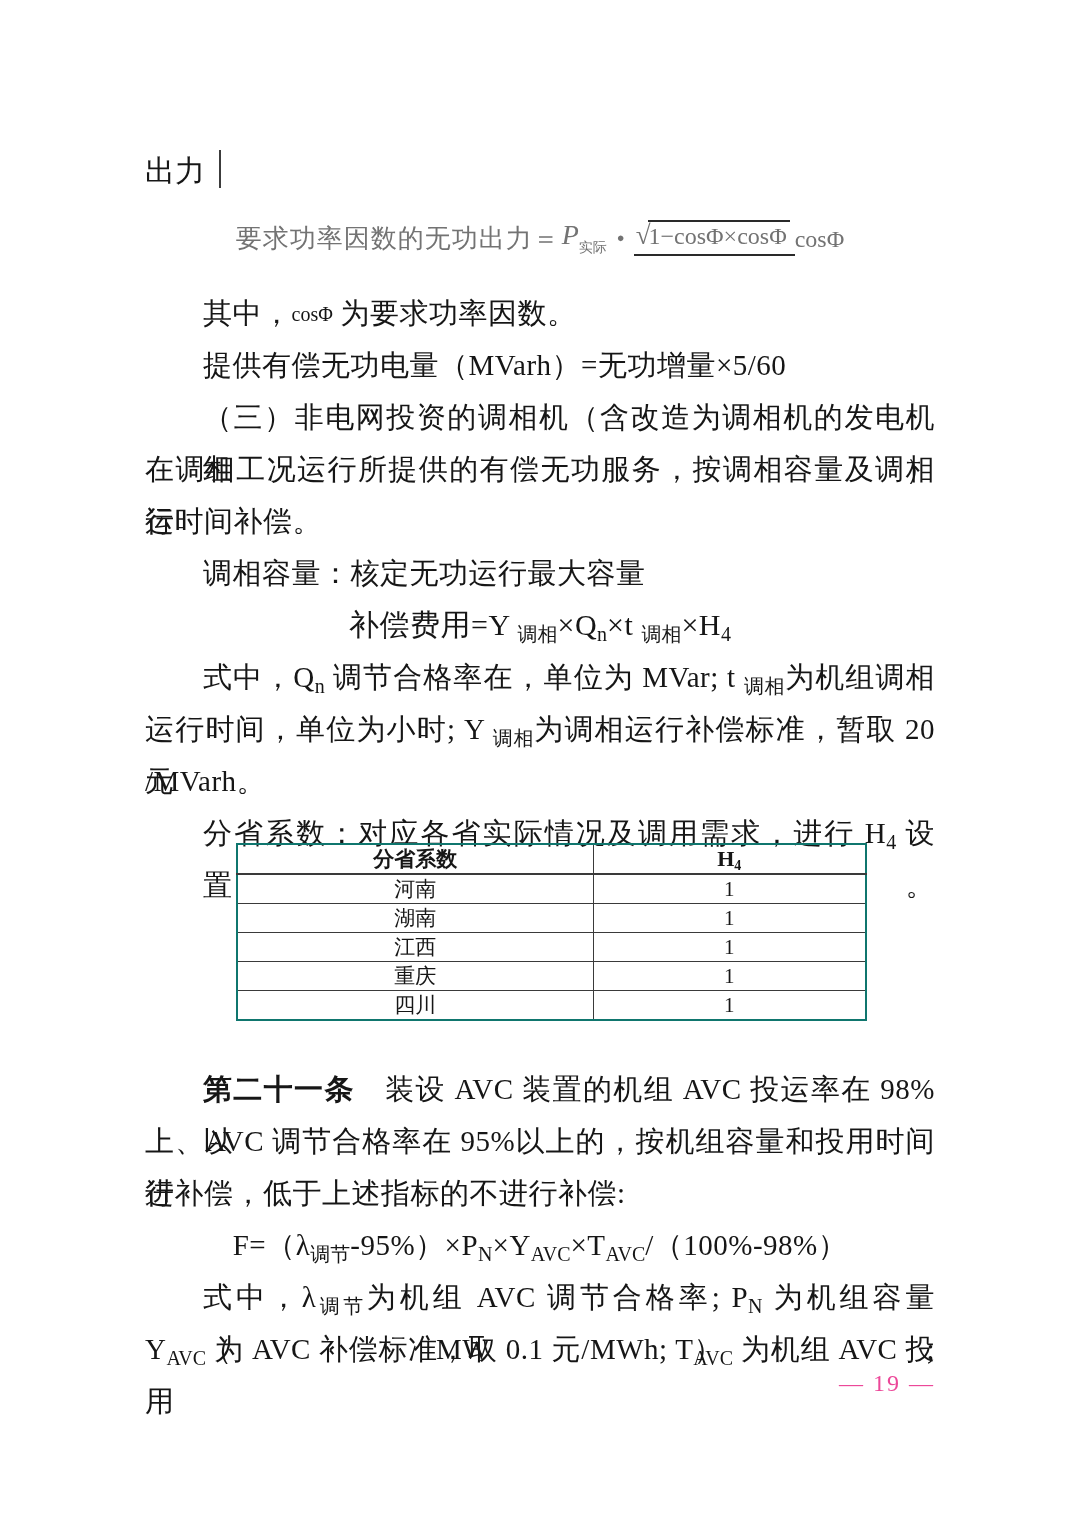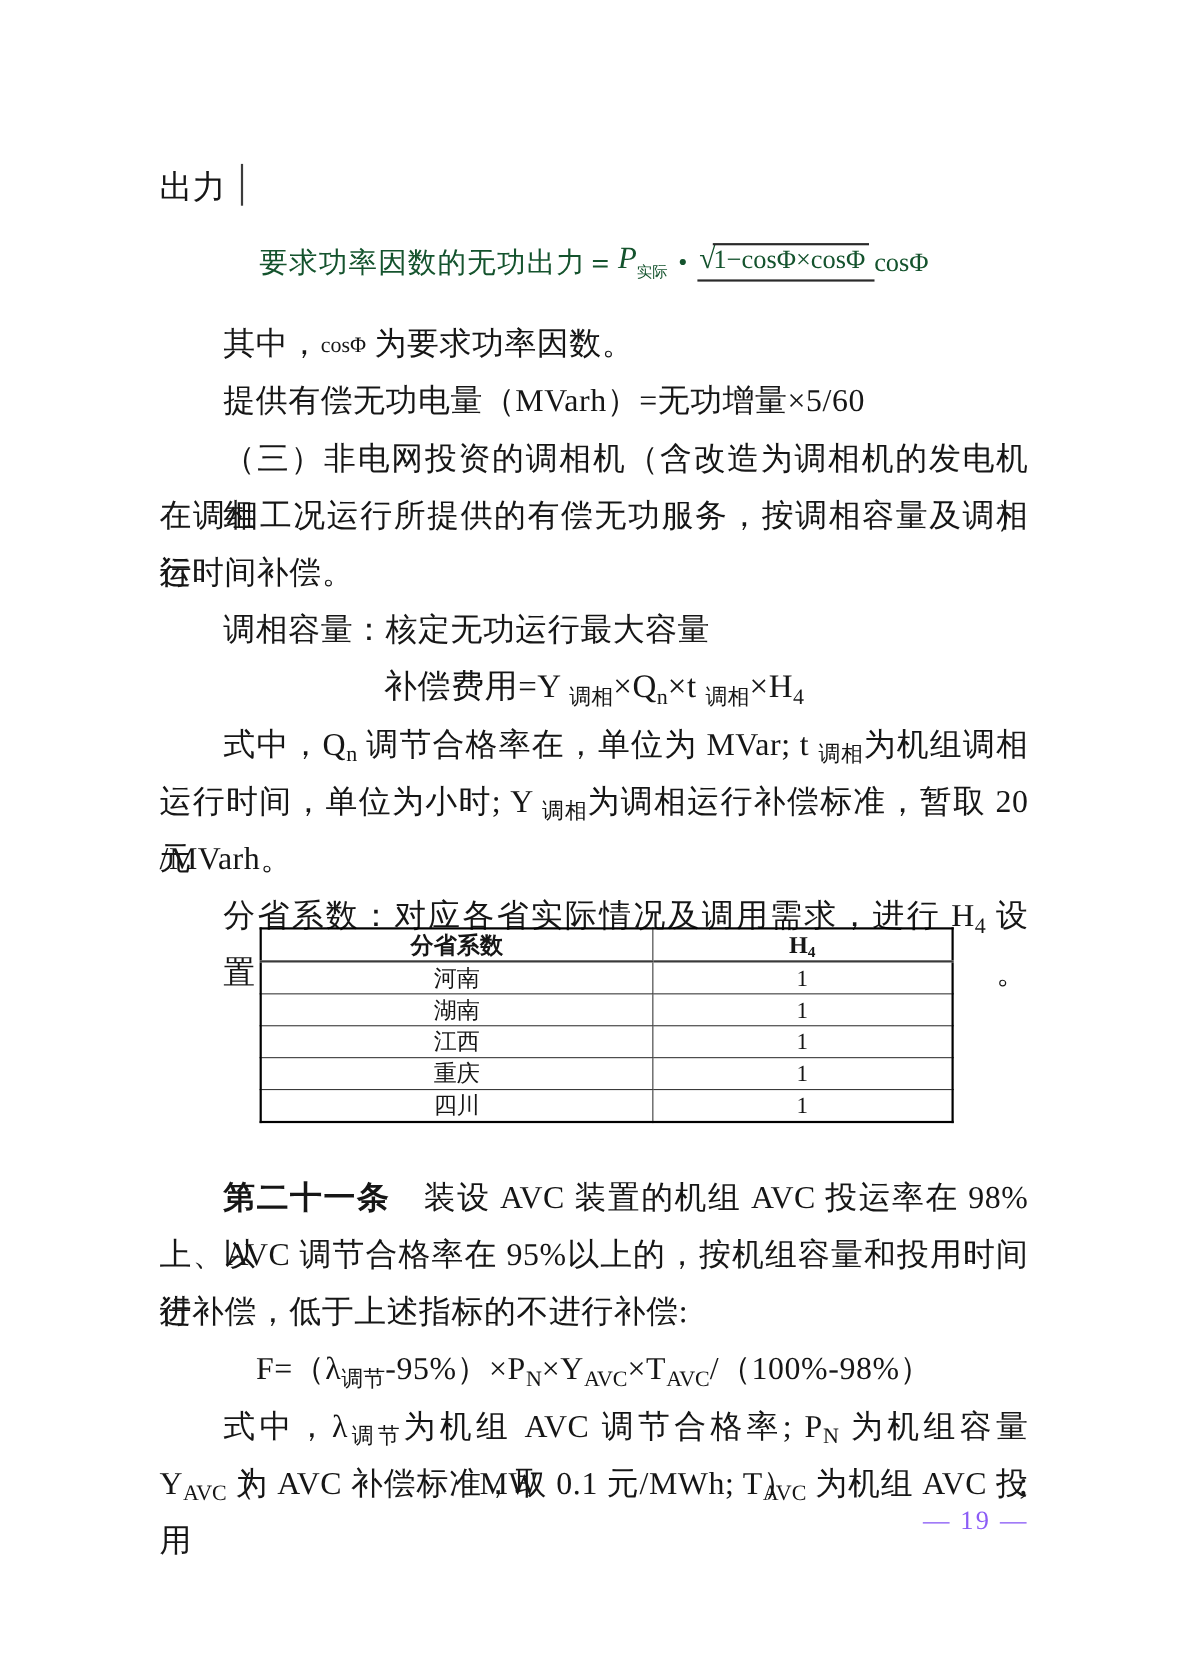--- a/index.html
+++ b/index.html
@@ -27,54 +27,54 @@
   .rbold   { font-weight:bold; font-family:"Liberation Sans","DejaVu Sans",sans-serif; }
 
   
   .frag { position:absolute; left:145px; top:148px; height:46px; line-height:46px; font-size:30px; }
   .cursor-bar { display:inline-block; width:2px; height:38px; background:#3c3c3c; margin-left:14px; vertical-align:-7px; }
 
   
   .formula1 {
     position:absolute; left:145px; top:196px; width:790px; height:84px;
     display:flex; align-items:center; justify-content:center;
-    font-size:26px; color:#14532d;
+    font-size:26px; color:#737373;
   }
   .f1-lead { letter-spacing:1px; }
   .f1-var  { font-style:italic; font-size:28px; margin-left:2px; }
   .f1-var sub { font-size:14px; font-style:normal; vertical-align:-8px; letter-spacing:0; }
   .f1-dot  { font-size:13px; margin:0 9px 0 10px; }
   .frac { display:inline-flex; flex-direction:row; align-items:center; font-size:24px; line-height:1.15; }
   .frac-num { display:inline-block; border-bottom:2px solid #2a2a2a; padding:0 5px 3px 2px; white-space:nowrap; }
   .sqrt-sign { font-size:27px; }
   .sqrt-radicand { border-top:2px solid #2a2a2a; padding:1px 3px 0 1px; margin-left:-3px; }
   .frac-den { padding-top:3px; }
 
   
   .coef-table {
     position:absolute; left:236px; top:843px;
     border-collapse:collapse; table-layout:fixed;
-    border:2px solid #000000;
+    border:2px solid #0f766e;
   }
   .coef-table th, .coef-table td {
     border:1.5px solid #3a3a3a; text-align:center; vertical-align:middle;
     font-size:21px; overflow:hidden;
   }
   .coef-table th {
     width:356px; height:29px; font-weight:bold;
     font-family:"Liberation Sans","DejaVu Sans",sans-serif;
     border-bottom:2.5px solid #3a3a3a;
   }
   .coef-table th.col-h4 { width:273px; font-family:"Liberation Serif","DejaVu Serif",serif; font-size:22px; }
   .coef-table th sub { font-size:14px; vertical-align:-4px; }
   .coef-table td { height:28px; }
 
   .page-num {
     position:absolute; left:145px; top:1370px; width:790px;
-    text-align:right; font-size:24px; letter-spacing:2px; color:#8b5cf6;
+    text-align:right; font-size:24px; letter-spacing:2px; color:#ec4899;
   }
 </style>
 </head>
 <body>
 
 <div class="frag">
   <span>出力</span><span class="cursor-bar"></span>
 </div>
 
 <div class="formula1">

